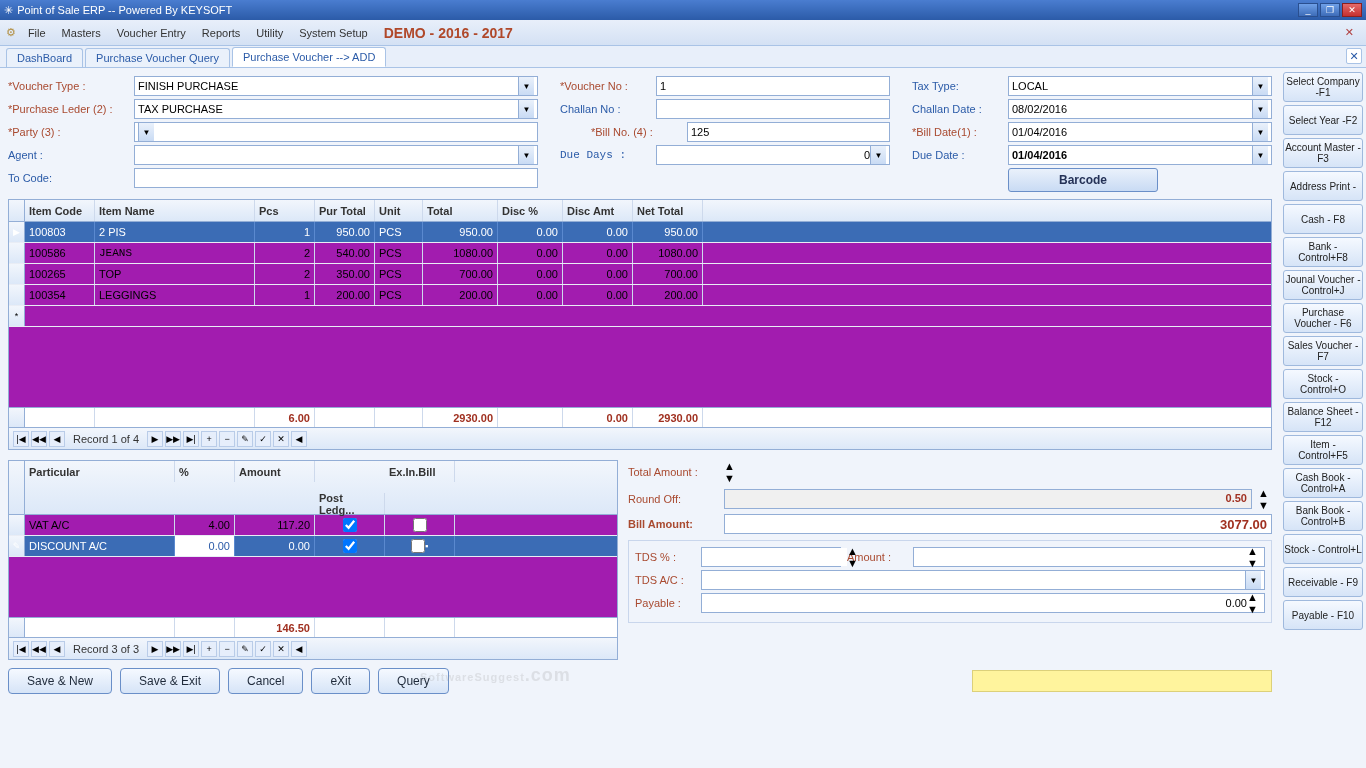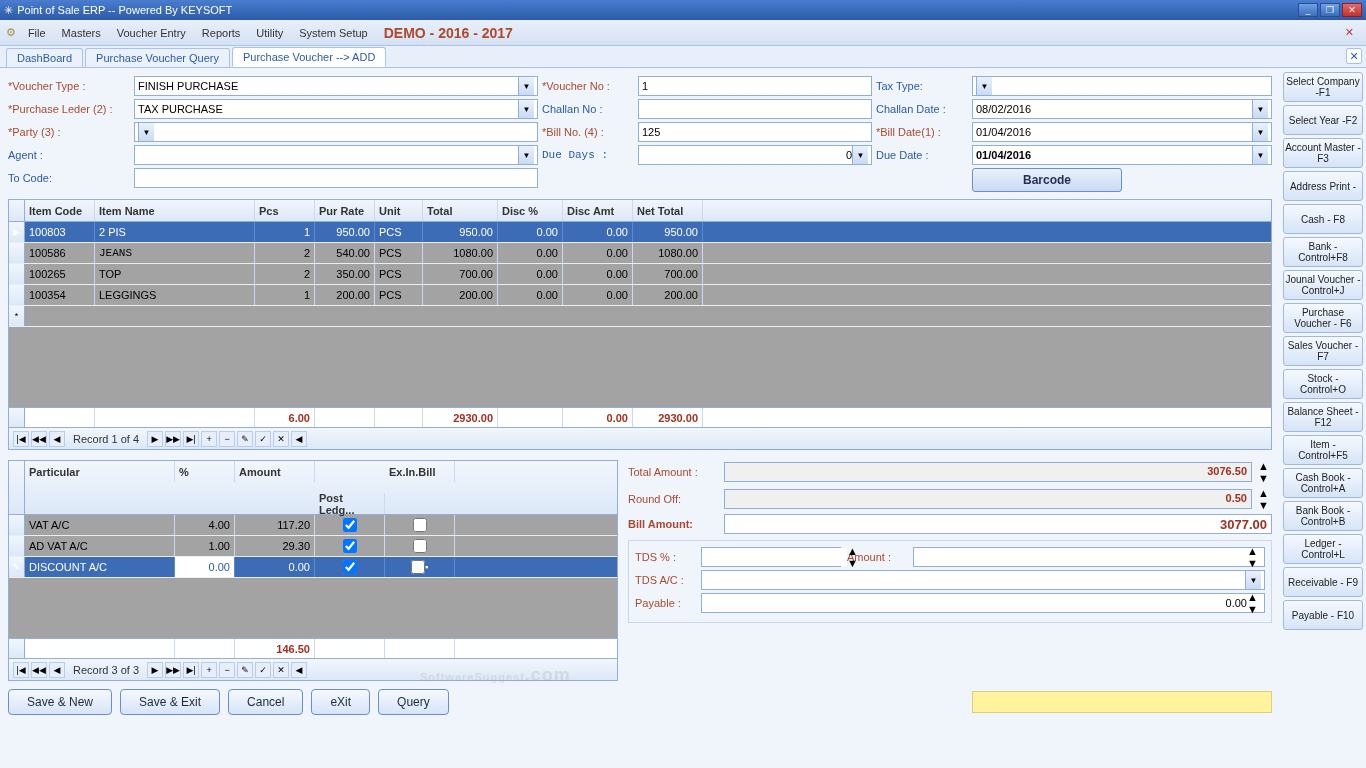--- a/index.html
+++ b/index.html
@@ -21,28 +21,28 @@
 .tab-close-x { position: absolute; right: 4px; top: 2px; width: 16px; height: 16px; border: 1px solid #a9c3e6; background:#fff; color:#2b5ba8; display:flex; align-items:center; justify-content:center; border-radius:2px; cursor:pointer; }
 
 .body-wrap { display: flex; height: calc(100% - 68px); }
 .main { flex: 1; padding: 8px; overflow: hidden; }
 .sidebtns { width: 86px; padding: 4px 3px; display: flex; flex-direction: column; gap: 3px; }
 .sidebtn { height: 30px; background: linear-gradient(#f5f9ff,#d6e4f7); border: 1px solid #9fb9dd; border-radius: 3px; font-size: 10px; text-align: center; display: flex; align-items: center; justify-content: center; cursor: pointer; color: #222; line-height: 1.1; }
 
 .form-row { display: flex; align-items: center; margin-bottom: 3px; gap: 6px; }
 .form-label { width: 120px; color: #a94a30; text-align: left; }
 .form-label.blue { color: #2b5ba8; }
-.cols3 { display: grid; grid-template-columns: 530px 330px 1fr; gap: 4px; }
+.cols3 { display: grid; grid-template-columns: 530px 330px 1fr; gap: 22px; }
 input[type=text], select, .combo { height: 20px; border: 1px solid #93aed6; padding: 0 3px; background: #fff; }
 .combo { display: flex; align-items: center; position: relative; }
 .combo input { border: none; flex: 1; height: 18px; outline: none; }
 .combo .dd { width: 16px; height: 18px; background: linear-gradient(#eaf1fb,#c9dbf4); border-left: 1px solid #93aed6; display: flex; align-items: center; justify-content: center; font-size: 8px; cursor: pointer; }
 .barcode-btn { height: 24px; width: 150px; background: linear-gradient(#eaf1fb,#c9dbf4); border: 1px solid #6a8fc8; border-radius: 3px; font-size: 12px; font-weight: bold; color: #253257; cursor: pointer; }
 
-.grid { border: 1px solid #93aed6; background: #a3a3a3; }
+.grid { border: 1px solid #93aed6; background: #a21caf; }
 .grid-header { display: flex; background: linear-gradient(#f2f6fc,#dce8f8); border-bottom: 1px solid #93aed6; }
 .gh, .gc { border-right: 1px solid #cdd9ec; padding: 3px 4px; }
 .gh { font-weight: bold; color: #333; height: 21px; display:flex; align-items:center; }
 .grid-row { display: flex; height: 21px; border-bottom: 1px solid #e9edf5; }
 .grid-row.sel { background: #3b6cb5; color: #fff; }
 .grid-row.sel .gc { border-right-color: #5a89cf; }
 .gc { display: flex; align-items: center; }
 .num { justify-content: flex-end; }
 .row-indicator { width: 16px; background: linear-gradient(#f2f6fc,#dce8f8); border-right: 1px solid #93aed6; display:flex; align-items:center; justify-content:center; font-size:9px;}
 
@@ -141,35 +141,36 @@
     <div>
       <div class="form-row">
             <span class="form-label" style="width:90px;">*Voucher No :</span>
         <input type="text" style="flex: 1 1 0%;" value="1">
           </div>
       <div class="form-row">
             <span class="form-label blue" style="width:90px;">Challan No :</span>
         <input type="text" style="flex: 1 1 0%;" value="">
           </div>
       <div class="form-row">
-            <span class="form-label" style="width:90px;">*Bill No. (4) :</span>
+            <span class="form-label" style="width:90px;margin-left:31px;">*Bill No. (4) :</span>
         <input type="text" style="flex: 1 1 0%;" value="125">
           </div>
       <div class="form-row">
             <span class="form-label blue" style="width:90px;font-family:Liberation Mono, monospace;">Due Days :</span>
         <div class="combo" style="flex:1;">
               <input style="text-align: right;" value="0">
               <div class="dd">▼</div>
             </div>
           </div>
     </div>
     <div>
       <div class="form-row">
             <span class="form-label blue" style="width:90px;">Tax Type:</span>
         <div class="combo" style="flex:1;">
+              <input value="LOCAL" style="">
               <div class="dd">▼</div>
             </div>
           </div>
       <div class="form-row">
             <span class="form-label blue" style="width:90px;">Challan Date :</span>
         <div class="combo" style="flex:1;">
               <input value="08/02/2016" style="">
               <div class="dd">▼</div>
             </div>
           </div>
@@ -193,21 +194,21 @@
           </div>
     </div>
   </div>
 
   <div class="grid" style="margin-top:4px;">
     <div class="grid-header">
       <div class="row-indicator"></div>
       <div class="gh" style="width:70px;">Item Code</div>
       <div class="gh" style="width:160px;">Item Name</div>
       <div class="gh" style="width:60px;">Pcs</div>
-      <div class="gh" style="width:60px;">Pur Rate</div>
+      <div class="gh" style="width:60px;">Pur Total</div>
       <div class="gh" style="width:48px;">Unit</div>
       <div class="gh" style="width:75px;">Total</div>
       <div class="gh" style="width:65px;">Disc %</div>
       <div class="gh" style="width:70px;">Disc Amt</div>
       <div class="gh" style="width:70px;">Net Total</div>
     </div>
     <div id="item-rows">
           <div class="grid-row sel">
     <div class="row-indicator">▶</div>
     <div class="gc" style="width:70px;">100803</div>
@@ -300,32 +301,20 @@
           <div class="gh" style="width:80px;">Amount</div>
           <div class="gh" style="width:70px;margin-top:32px;">Post Ledg...</div>
           <div class="gh" style="width:70px;">Ex.In.Bill</div>
         </div>
         <div id="ledger-rows">
               <div class="grid-row">
     <div class="row-indicator"></div>
     <div class="gc" style="width:150px;">VAT A/C</div>
     <div class="gc num" style="width:60px;">4.00</div>
     <div class="gc num" style="width:80px;">117.20</div>
-    <div class="gc chk-cell" style="width:70px;">
-                  <input type="checkbox" class="checkbox" checked="" style="">
-                </div>
-    <div class="gc chk-cell" style="width:70px;">
-                  <input type="checkbox" class="checkbox" style="">
-                </div>
-  </div>
-              <div class="grid-row">
-    <div class="row-indicator"></div>
-    <div class="gc" style="width:150px;">AD VAT A/C</div>
-    <div class="gc num" style="width:60px;">1.00</div>
-    <div class="gc num" style="width:80px;">29.30</div>
     <div class="gc chk-cell" style="width:70px;">
                   <input type="checkbox" class="checkbox" checked="" style="">
                 </div>
     <div class="gc chk-cell" style="width:70px;">
                   <input type="checkbox" class="checkbox" style="">
                 </div>
   </div>
               <div class="grid-row sel">
     <div class="row-indicator">✎</div>
     <div class="gc" style="width:150px;">DISCOUNT A/C</div>
@@ -362,21 +351,20 @@
         <div class="navbtn">−</div>
         <div class="navbtn">✎</div>
         <div class="navbtn">✓</div>
         <div class="navbtn">✕</div>
         <div class="navbtn">◀</div>
       </div>
     </div>
     <div class="lower-right">
       <div class="summary-row">
             <span class="summary-label">Total Amount :</span>
-        <div class="summary-val">3076.50</div>
         <div style="width:14px;display:flex;flex-direction:column;">
               <div class="sbtn">▲</div>
               <div class="sbtn">▼</div>
             </div>
           </div>
       <div class="summary-row">
             <span class="summary-label">Round Off:</span>
         <div class="summary-val">0.50</div>
         <div style="width:14px;display:flex;flex-direction:column;">
               <div class="sbtn">▲</div>
@@ -445,19 +433,19 @@
       <div class="sidebtn">Cash - F8</div>
       <div class="sidebtn">Bank - Control+F8</div>
       <div class="sidebtn">Jounal Voucher - Control+J</div>
       <div class="sidebtn">Purchase Voucher - F6</div>
       <div class="sidebtn">Sales Voucher - F7</div>
       <div class="sidebtn">Stock - Control+O</div>
       <div class="sidebtn">Balance Sheet - F12</div>
       <div class="sidebtn">Item - Control+F5</div>
       <div class="sidebtn">Cash Book - Control+A</div>
       <div class="sidebtn">Bank Book - Control+B</div>
-      <div class="sidebtn">Ledger - Control+L</div>
+      <div class="sidebtn">Stock - Control+L</div>
       <div class="sidebtn">Receivable - F9</div>
       <div class="sidebtn">Payable - F10</div>
     </div>
 </div>
 
 <div class="watermark"><span>SoftwareSuggest</span><span class="com">.com</span></div>
 
 </body></html>

